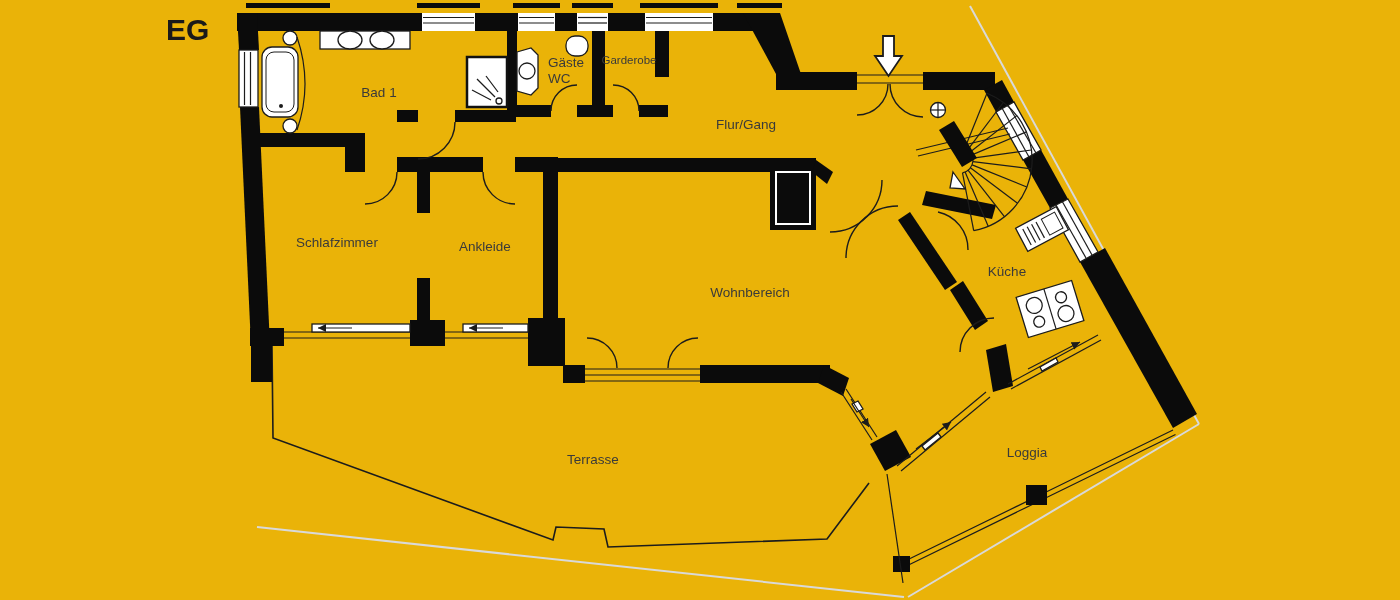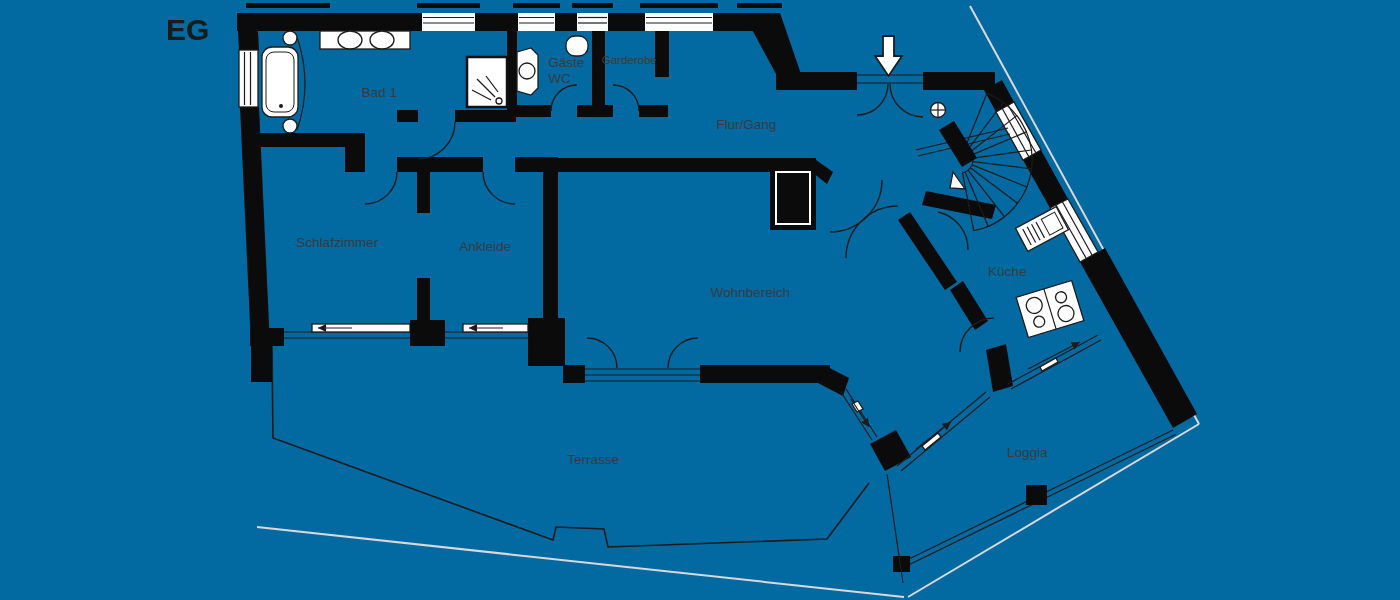--- a/index.html
+++ b/index.html
@@ -1,16 +1,16 @@
 <!DOCTYPE html>
 <html><head>
 <meta charset="utf-8">
 <style>
   html,body{margin:0;padding:0;background:#ffffff;}
-  .stage{position:relative;width:1400px;height:600px;background:#0369a1;overflow:hidden;
+  .stage{position:relative;width:1400px;height:600px;background:#eab308;overflow:hidden;
          font-family:"Liberation Sans",sans-serif;}
   svg{position:absolute;left:0;top:0;}
   text{fill:#3a3a3a;font-size:13.5px;font-family:"Liberation Sans",sans-serif;}
   text.small{font-size:11.5px;}
   text.title{font-size:30px;font-weight:bold;fill:#1a1a1a;}
   .wall{fill:#0b0b0b;stroke:none;}
   .thin{stroke:#1c1c1c;stroke-width:1.2;fill:none;}
   .thin2{stroke:#1c1c1c;stroke-width:1.6;fill:none;}
   .fix{stroke:#1c1c1c;stroke-width:1.3;fill:#ffffff;}
   .door{stroke:#1c1c1c;stroke-width:1.4;fill:none;}

